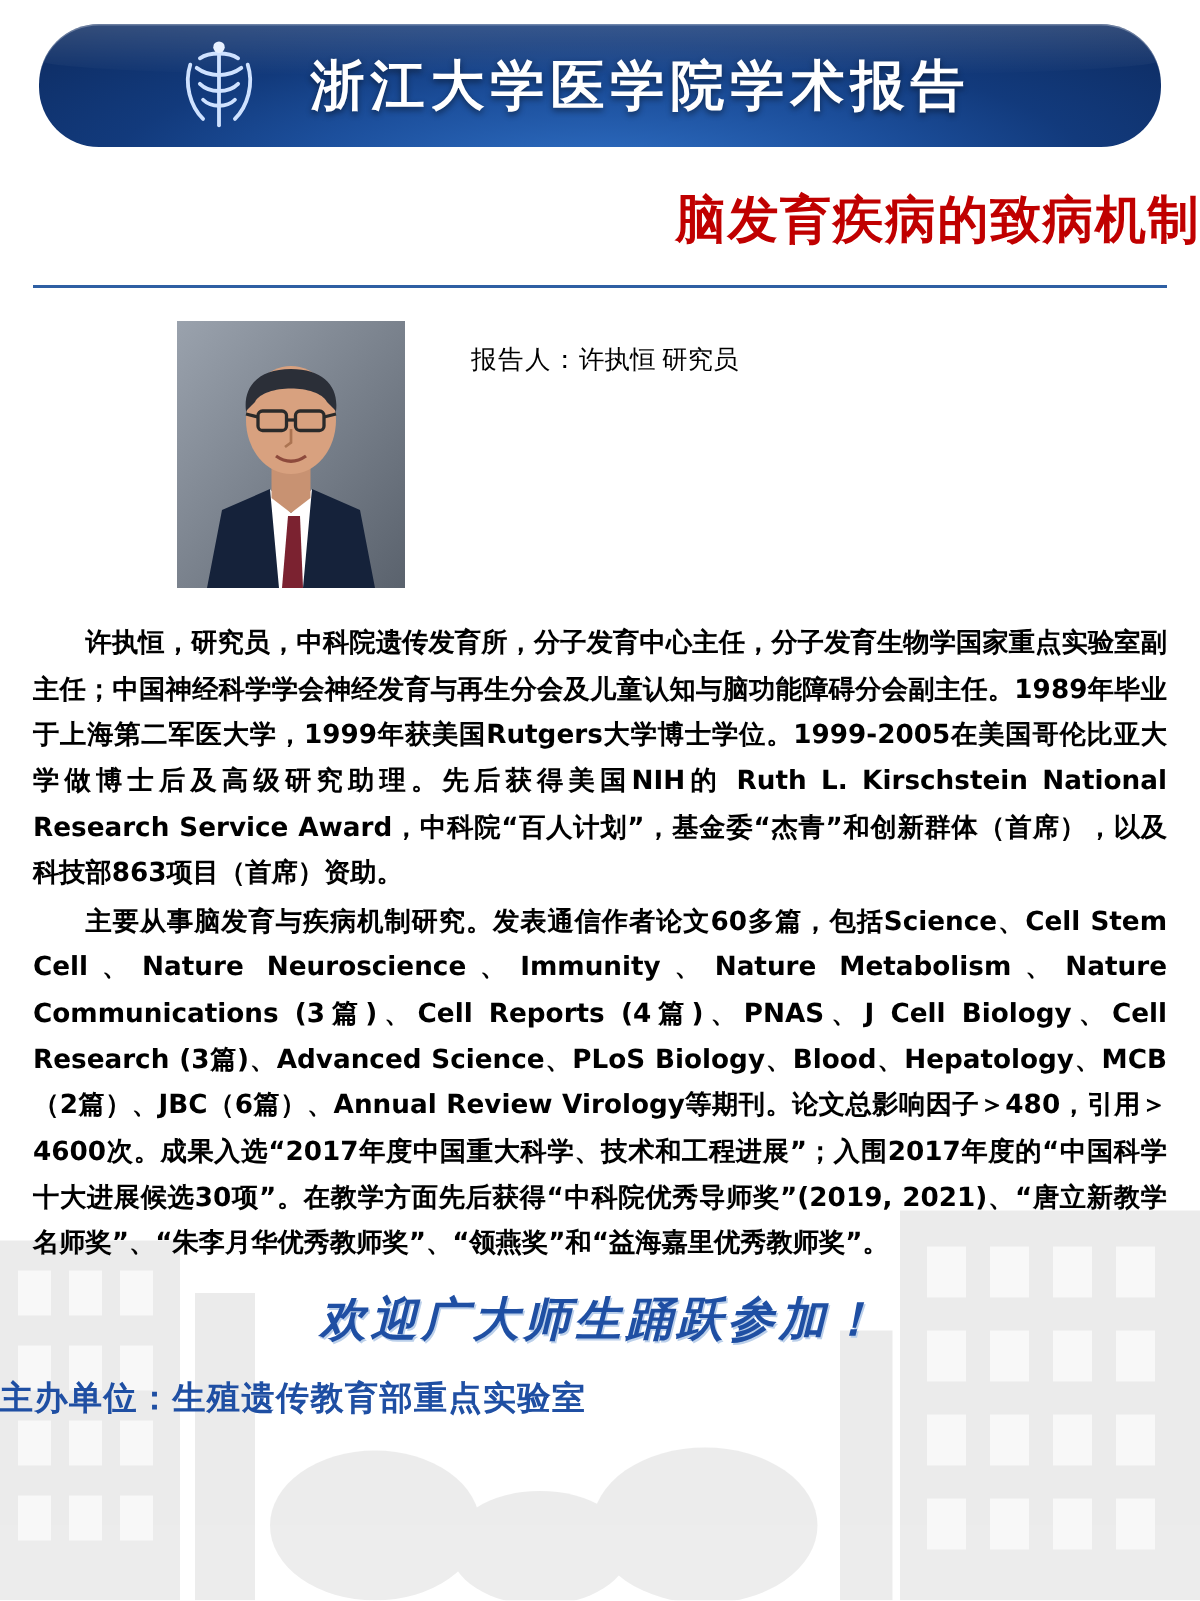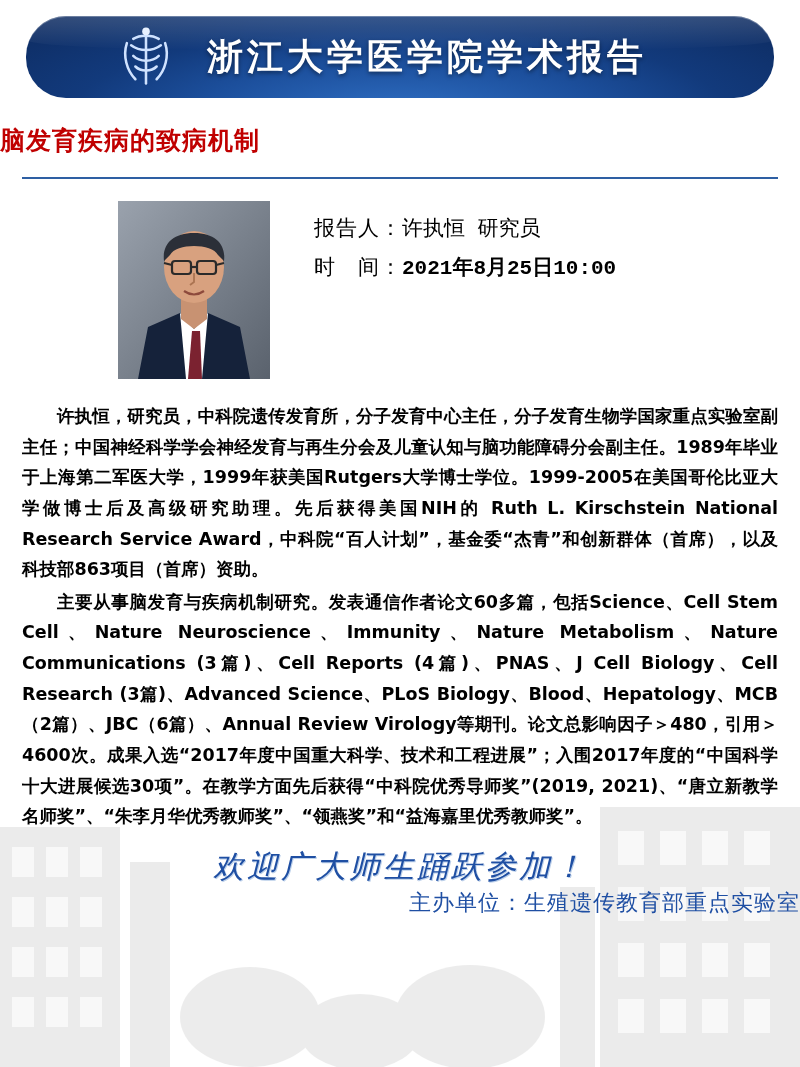--- a/index.html
+++ b/index.html
@@ -77,25 +77,25 @@
     font-weight: bold;
     font-size: 36px;
     letter-spacing: 4px;
     margin-left: 54px;
     text-shadow: 0 2px 4px rgba(0,0,0,0.45);
   }
 
   
   .talk-title {
     margin-top: 26px;
-    text-align: left;
+    text-align: right;
     color: #c00000;
     font-family: "DejaVu Sans", "Liberation Sans", sans-serif;
     font-weight: bold;
-    font-size: 25px;
+    font-size: 34px;
     letter-spacing: 1px;
   }
 
   .divider {
     margin: 20px 22px 0 22px;
     height: 2px;
     background: #2e5fa3;
   }
 
   
@@ -113,25 +113,25 @@
     overflow: hidden;
     background: #6d7480;
   }
   .portrait svg { display:block; }
 
   .info-list {
     margin-left: 44px;
     padding-top: 10px;
   }
   .info-line {
-    font-size: 21px;
+    font-size: 17px;
     color: #000;
     line-height: 1.85;
     white-space: nowrap;
-    font-family: Liberation Mono, monospace;
+    font-family: Liberation Serif, serif;
   }
   .info-label {
     letter-spacing: 1px;
   }
   .info-value {
     font-weight: bold;
   }
   .info-value.plain { font-weight: normal; }
 
   
@@ -148,31 +148,32 @@
     margin: 0 0 2px 0;
     font-family: "DejaVu Sans", "Liberation Serif", serif;
   }
 
   
   .welcome {
     margin-top: 14px;
     text-align: center;
     color: #1f4fa3;
     font-family: "DejaVu Sans", "Liberation Sans", sans-serif;
-    font-weight: normal;
+    font-weight: bold;
     font-style: italic;
     font-size: 31px;
     letter-spacing: 3px;
     text-shadow: 1px 1px 0 #bcd0ea;
   }
   .organizer {
-    text-align: right;
+    margin-top: 16px;
+    text-align: left;
     color: #1f4fa3;
     font-family: "DejaVu Sans", "Liberation Sans", sans-serif;
-    font-weight: normal;
+    font-weight: bold;
     font-size: 22px;
     letter-spacing: 1px;
   }
 </style>
 </head>
 <body>
 
 <svg class="watermark" viewBox="0 0 800 300" preserveAspectRatio="none">
   <rect x="0" y="0" width="800" height="300" fill="#ffffff"></rect>
   <g fill="#8d8d8d">
@@ -274,23 +275,20 @@
 
         <path d="M76 72 v9 l-4 3" stroke="#ab7452" stroke-width="1.8" fill="none"></path>
         <path d="M66 90 q10 7 20 0" stroke="#8d4a3c" stroke-width="2.2" fill="none"></path>
       </svg>
     </div>
 
     <div class="info-list">
       <div class="info-line">
         <span class="info-label">报告人：</span><span class="info-value plain">许执恒  研究员</span>
       </div>
-      <div class="info-line">
-        <span class="info-label">时　间：</span><span class="info-value">2021年8月25日10:00</span>
-      </div>
     </div>
   </div>
 
   <div class="body-wrap">
     <p class="para">许执恒，研究员，中科院遗传发育所，分子发育中心主任，分子发育生物学国家重点实验室副主任；中国神经科学学会神经发育与再生分会及儿童认知与脑功能障碍分会副主任。1989年毕业于上海第二军医大学，1999年获美国Rutgers大学博士学位。1999-2005在美国哥伦比亚大学做博士后及高级研究助理。先后获得美国NIH的 Ruth L. Kirschstein National Research Service Award，中科院“百人计划”，基金委“杰青”和创新群体（首席），以及科技部863项目（首席）资助。</p>
     <p class="para">主要从事脑发育与疾病机制研究。发表通信作者论文60多篇，包括Science、Cell Stem Cell、Nature Neuroscience、Immunity、Nature Metabolism、Nature Communications (3篇)、Cell Reports (4篇)、PNAS、J Cell Biology、Cell Research (3篇)、Advanced Science、PLoS Biology、Blood、Hepatology、MCB（2篇）、JBC（6篇）、Annual Review Virology等期刊。论文总影响因子＞480，引用＞4600次。成果入选“2017年度中国重大科学、技术和工程进展”；入围2017年度的“中国科学十大进展候选30项”。在教学方面先后获得“中科院优秀导师奖”(2019, 2021)、“唐立新教学名师奖”、“朱李月华优秀教师奖”、“领燕奖”和“益海嘉里优秀教师奖”。</p>
   </div>
 
   <div class="welcome">欢迎广大师生踊跃参加！</div>
   <div class="organizer">主办单位：生殖遗传教育部重点实验室</div>

